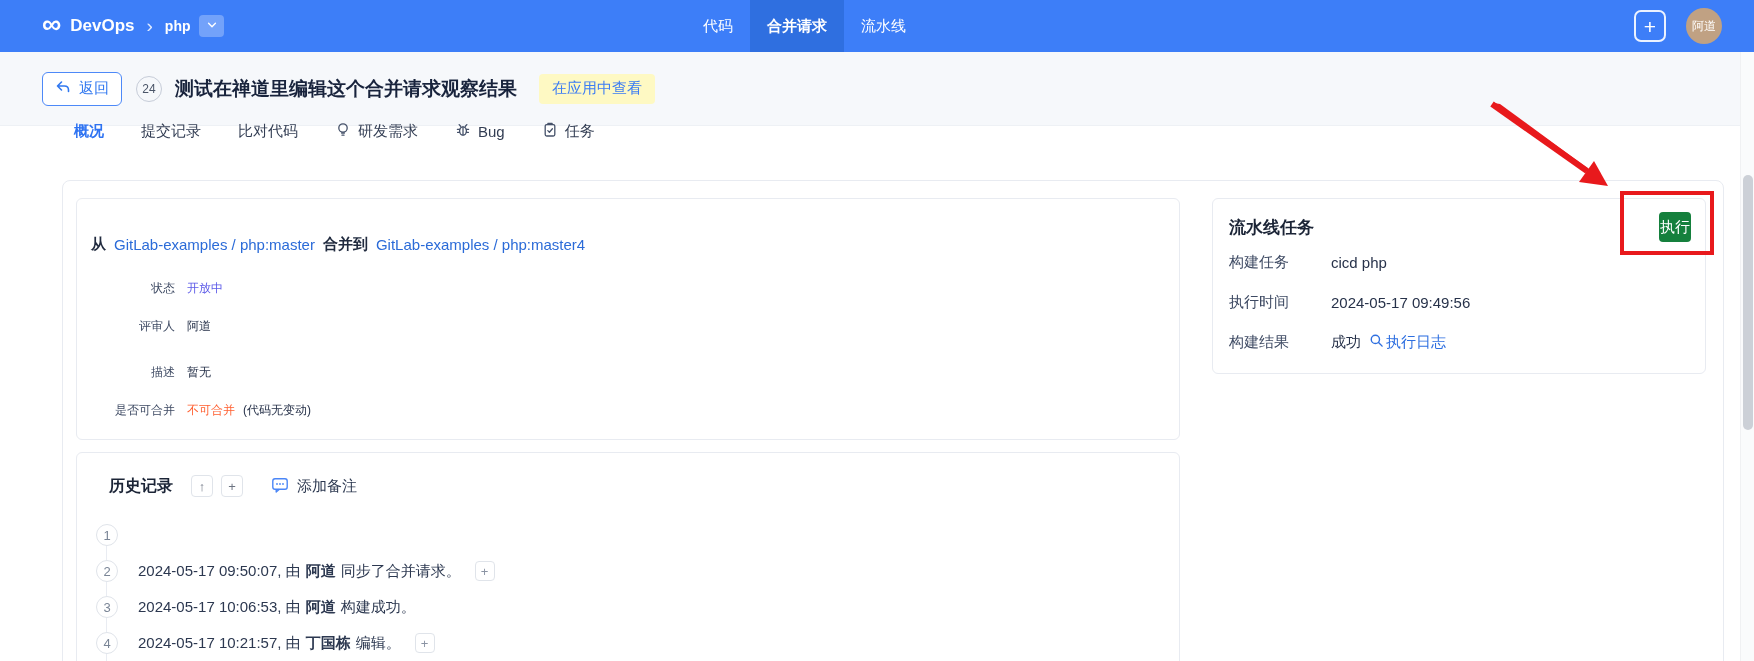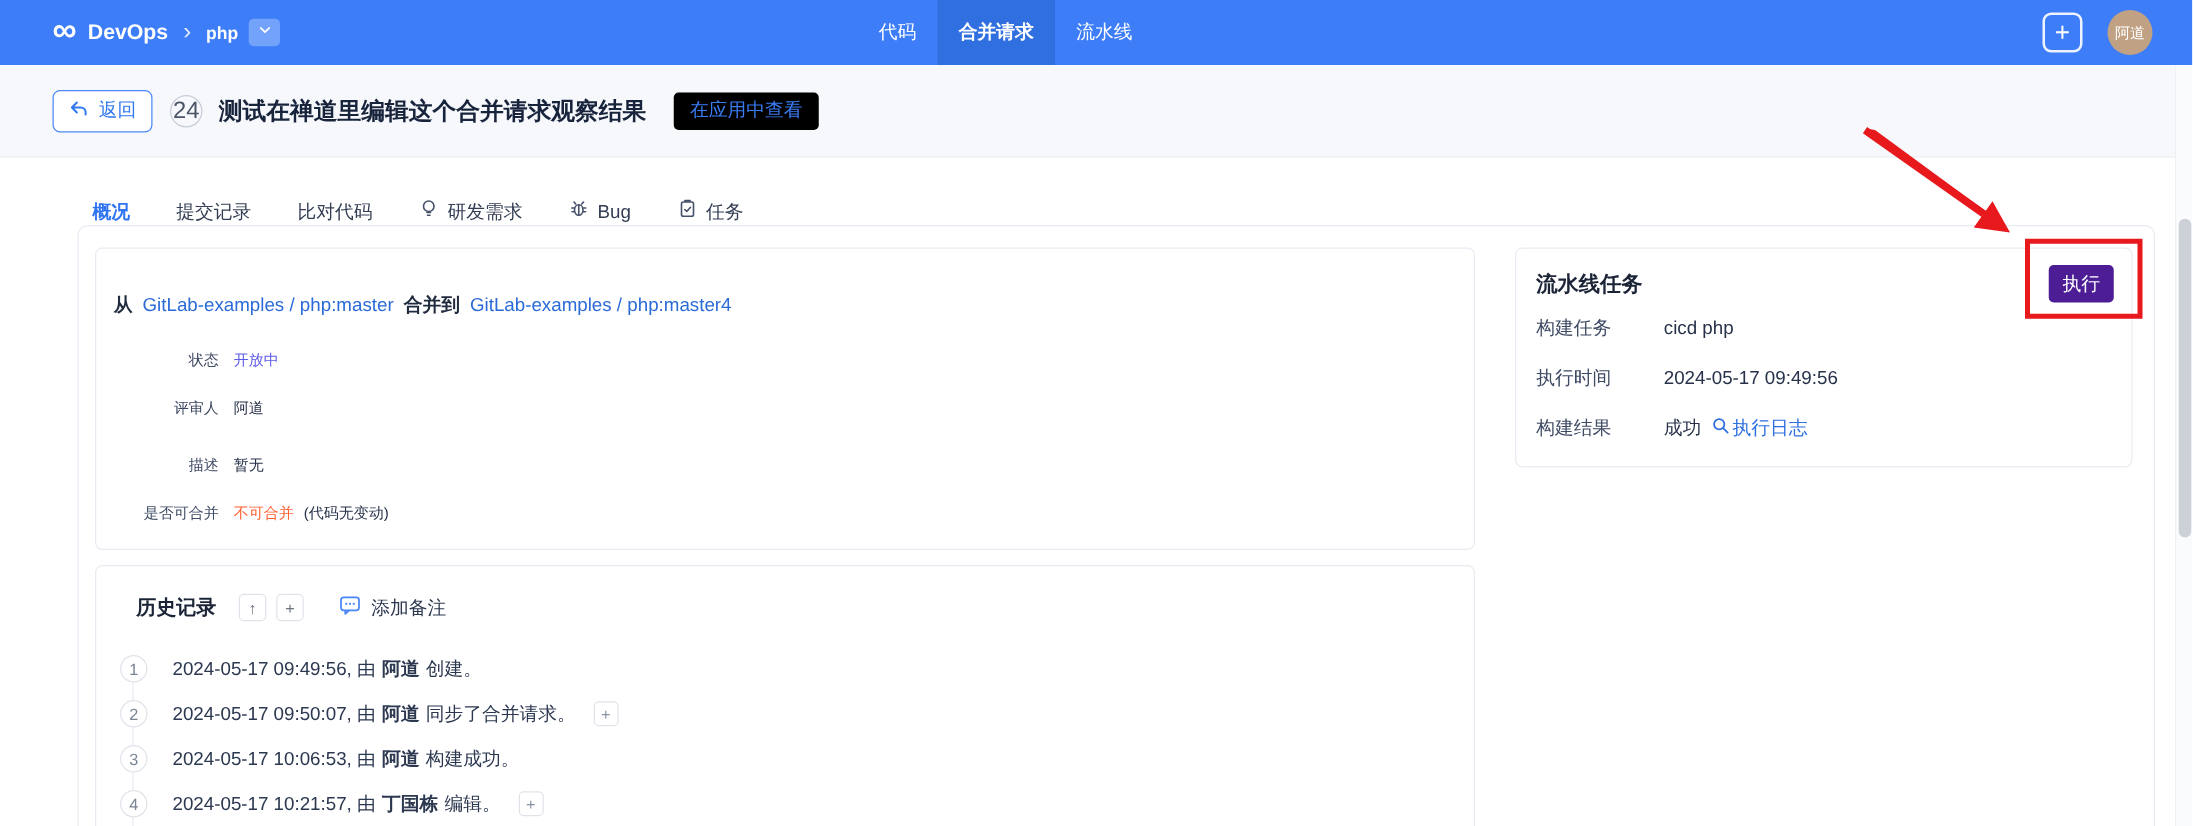--- a/index.html
+++ b/index.html
@@ -17,26 +17,26 @@
   .nav-center { position: absolute; left: 686px; top: 0; height: 52px; display: flex; }
   .nav-item { padding: 0 17px; line-height: 52px; font-size: 15px; cursor: pointer; white-space: nowrap; }
   .nav-item.active { background: #2f6fe0; font-weight: bold; }
   .nav-right { position: absolute; right: 32px; top: 0; height: 52px; display: flex; align-items: center; gap: 20px; }
   .add-btn { width: 32px; height: 32px; border: 2px solid rgba(255,255,255,.9); border-radius: 7px; background: transparent; color: #fff; font-size: 21px; line-height: 1; display: flex; align-items: center; justify-content: center; cursor: pointer; }
   .avatar { width: 36px; height: 36px; border-radius: 50%; background: #c0a183; color: #fff; font-size: 12px; display: flex; align-items: center; justify-content: center; cursor: pointer; }
 
   
   .band { position: absolute; top: 52px; left: 0; width: 1740px; height: 74px; background: #f6f8fb; border-bottom: 1px solid #eef1f5; display: flex; align-items: center; z-index: 2; }
   .back-btn { margin-left: 42px; height: 34px; padding: 0 12px; background: #fff; border: 1px solid #4d89f8; border-radius: 6px; color: #3178f0; font-size: 15px; display: flex; align-items: center; gap: 8px; cursor: pointer; }
-  .id-badge { margin-left: 14px; width: 26px; height: 26px; border: 1px solid #c6ccd8; border-radius: 50%; display: flex; align-items: center; justify-content: center; font-size: 19px; color: #4a5568; flex: none; }
+  .id-badge { margin-left: 14px; width: 26px; height: 26px; border: 1px solid #c6ccd8; border-radius: 50%; display: flex; align-items: center; justify-content: center; font-size: 12px; color: #4a5568; flex: none; }
   .page-title { margin-left: 13px; font-size: 19px; font-weight: bold; color: #18233c; white-space: nowrap; }
-  .view-app-btn { margin-left: 22px; height: 30px; padding: 0 13px; background: #000000; border: none; border-radius: 4px; color: #3b7cf4; font-size: 15px; display: flex; align-items: center; cursor: pointer; white-space: nowrap; }
-
-  
-  .tabs { position: absolute; top: 133px; left: 74px; height: 46px; display: flex; align-items: flex-end; gap: 37px; z-index: 2; }
+  .view-app-btn { margin-left: 22px; height: 30px; padding: 0 13px; background: #fef9c3; border: none; border-radius: 4px; color: #3b7cf4; font-size: 15px; display: flex; align-items: center; cursor: pointer; white-space: nowrap; }
+
+  
+  .tabs { position: absolute; top: 122px; left: 74px; height: 46px; display: flex; align-items: flex-start; gap: 37px; z-index: 2; }
   .tab { display: flex; align-items: center; gap: 7px; font-size: 15px; color: #333e54; cursor: pointer; white-space: nowrap; }
   .tab.active { color: #2e73f2; font-weight: bold; }
   .tab svg { color: #46526a; flex: none; }
 
   
   .panel { position: absolute; top: 180px; left: 62px; width: 1662px; height: 560px; border: 1px solid #e8ebf1; border-radius: 8px; background: #fff; z-index: 1; }
   .card { position: absolute; border: 1px solid #e8ebf1; border-radius: 6px; background: #fff; z-index: 2; }
 
   .card-merge { left: 76px; top: 198px; width: 1104px; height: 242px; padding-top: 34px; }
   .from-line { padding-left: 14px; font-size: 15px; color: #212b3f; height: 22px; display: flex; align-items: center; }
@@ -63,21 +63,21 @@
   .h-line { position: absolute; left: 29px; top: 18px; height: 260px; width: 1px; background: #e9ecf2; }
   .h-item { position: relative; display: flex; align-items: center; height: 36px; padding-left: 19px; font-size: 15px; color: #2c3850; z-index: 1; }
   .h-no { width: 22px; height: 22px; border: 1px solid #e0e4ea; border-radius: 50%; background: #fff; color: #7a8596; font-size: 13px; display: flex; align-items: center; justify-content: center; flex: none; }
   .h-text { margin-left: 20px; white-space: nowrap; }
   .h-name { font-weight: bold; margin: 0 5px; }
   .h-expand { margin-left: 14px; width: 20px; height: 20px; border: 1px solid #e0e4ea; border-radius: 4px; background: #fff; color: #8a93a3; font-size: 13px; display: flex; align-items: center; justify-content: center; cursor: pointer; }
 
   .card-pipeline { left: 1212px; top: 198px; width: 494px; height: 176px; }
   .p-head { height: 43px; padding: 13px 14px 0 16px; display: flex; align-items: flex-start; justify-content: space-between; }
   .p-title { font-size: 17px; font-weight: bold; color: #1b2436; margin-top: 4px; }
-  .exec-btn { width: 52px; height: 30px; background: #4c1d95; color: #fff; border: none; border-radius: 4px; font-size: 15px; cursor: pointer; }
+  .exec-btn { width: 32px; height: 30px; background: #15803d; color: #fff; border: none; border-radius: 4px; font-size: 15px; cursor: pointer; }
   .p-row { display: flex; align-items: center; height: 40px; padding-left: 16px; font-size: 15px; }
   .p-label { width: 62px; color: #3e4a63; flex: none; }
   .p-value { margin-left: 40px; color: #27324a; }
   .p-link { display: inline-flex; align-items: center; gap: 2px; color: #2e6fe0; margin-left: 8px; cursor: pointer; }
 
   
   .annotation { position: absolute; left: 0; top: 0; width: 1754px; height: 661px; pointer-events: none; z-index: 9; }
 
   
   .sb-track { position: absolute; top: 52px; right: 0; width: 14px; height: 609px; background: #fafbfc; border-left: 1px solid #f0f1f3; z-index: 7; }
@@ -220,21 +220,20 @@
               <circle cx="12" cy="8" r="0.9" fill="currentColor"></circle>
             </svg>
         </span>
         <span>添加备注</span>
       </button>
     </div>
     <div class="h-list">
       <div class="h-line"></div>
       <div class="h-item">
         <span class="h-no">1</span>
-        <span class="h-text"><span>2024-05-17 09:49:56, 由</span><span class="h-name">阿道</span><span>创建。</span></span>
       </div>
       <div class="h-item">
         <span class="h-no">2</span>
         <span class="h-text"><span>2024-05-17 09:50:07, 由</span><span class="h-name">阿道</span><span>同步了合并请求。</span></span>
         <button class="h-expand">
             <span>+</span>
           </button>
       </div>
       <div class="h-item">
         <span class="h-no">3</span>

